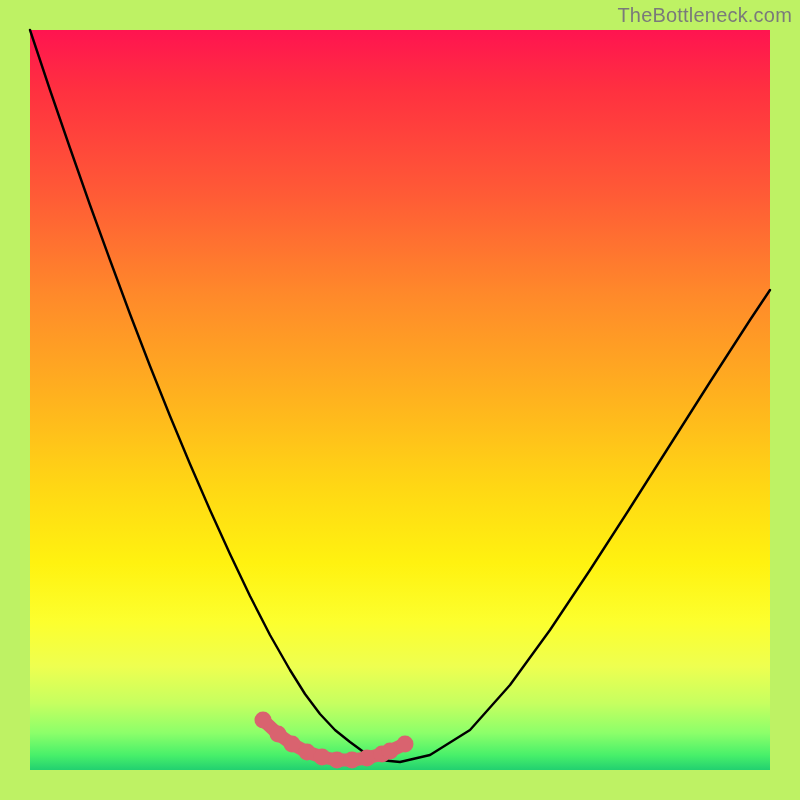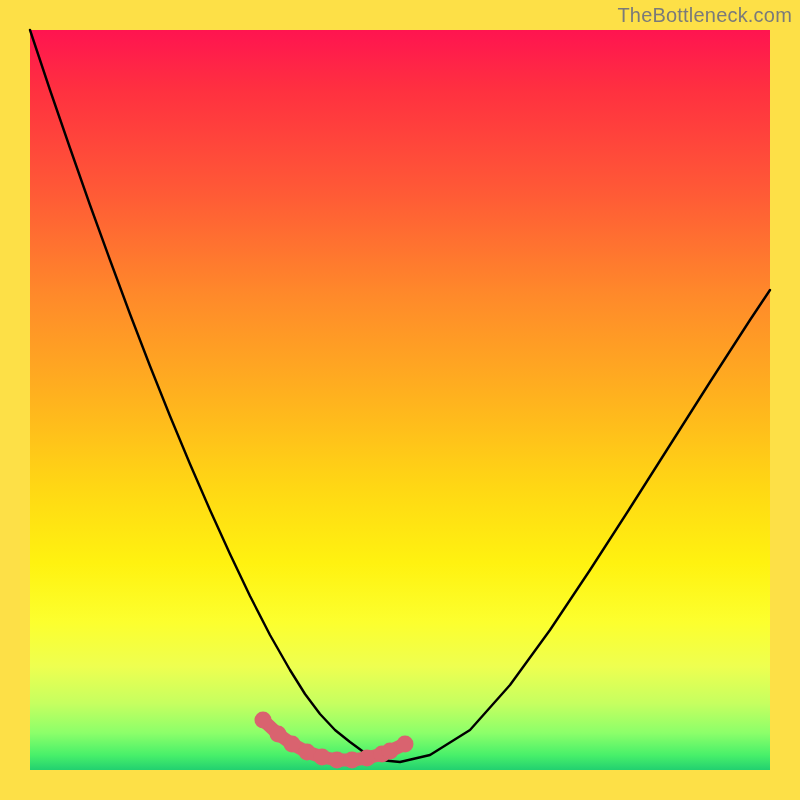--- a/index.html
+++ b/index.html
@@ -10,21 +10,21 @@
     background: #000;
     overflow: hidden;
     font-family: Arial, Helvetica, sans-serif;
   }
   .frame {
     position: absolute;
     top: 0;
     left: 0;
     width: 800px;
     height: 800px;
-    background: #fde047;
+    background: #bef264;
   }
   .plot {
     position: absolute;
     top: 30px;
     left: 30px;
     width: 740px;
     height: 740px;
     
     background: linear-gradient(
       to bottom,

